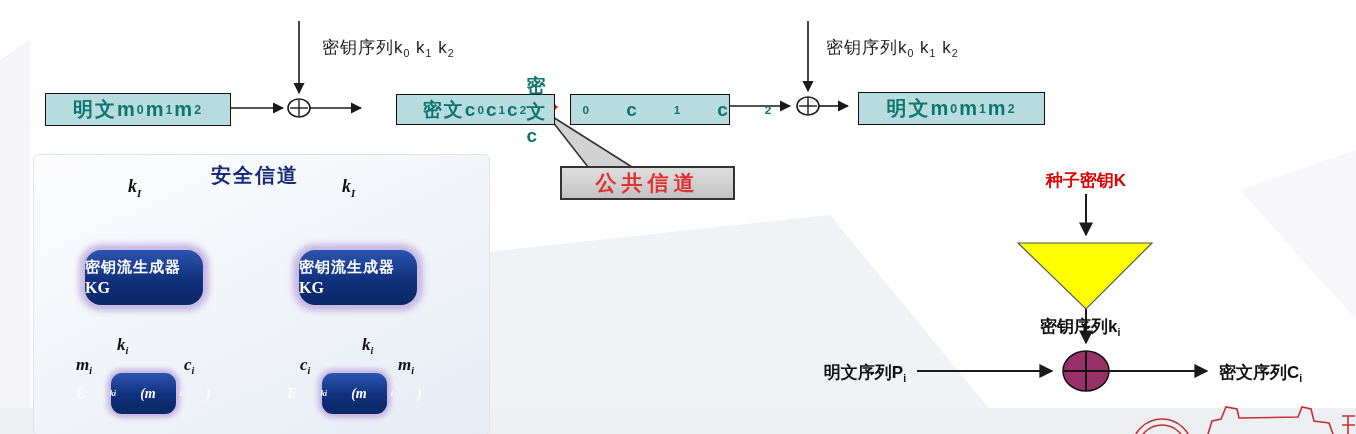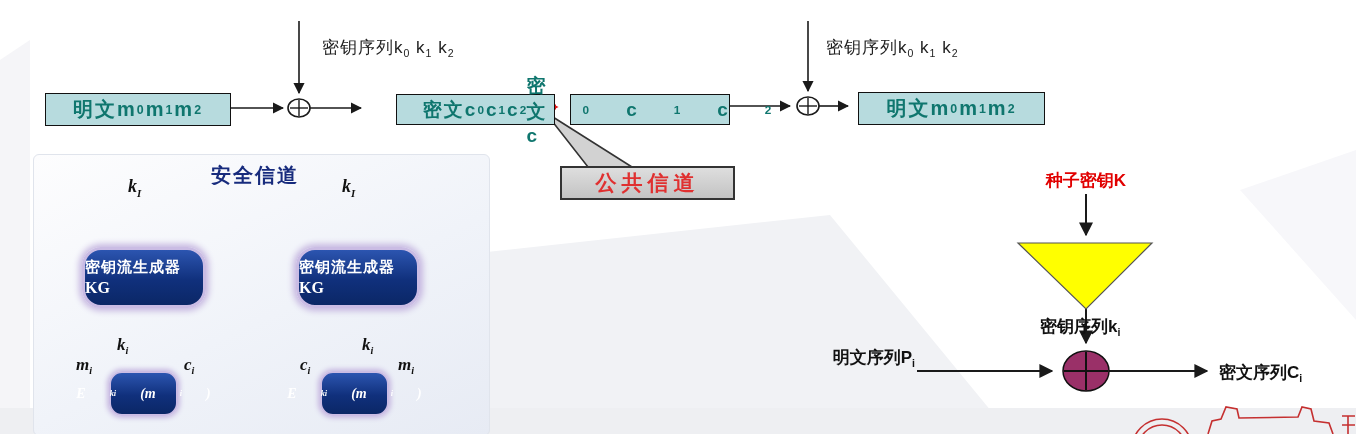--- a/index.html
+++ b/index.html
@@ -168,16 +168,16 @@
   <div class="abs mathlbl" style="left:76px;top:355px;font-size:17px;">m<sub>i</sub></div>
   <div class="abs mathlbl" style="left:184px;top:355px;font-size:17px;">c<sub>i</sub></div>
   <div class="abs mathlbl" style="left:300px;top:355px;font-size:17px;">c<sub>i</sub></div>
   <div class="abs mathlbl" style="left:398px;top:355px;font-size:17px;">m<sub>i</sub></div>
 
   <div class="abs ebox" style="left:109px;top:371px;width:65px;height:41px;">E<sub>ki</sub>(m<sub>i</sub>)</div>
   <div class="abs ebox" style="left:320px;top:371px;width:65px;height:41px;">E<sub>ki</sub>(m<sub>i</sub>)</div>
 
   <div class="abs redlbl" style="left:1026px;top:169px;width:120px;">种子密钥K</div>
   <div class="abs seqlbl" style="left:1040px;top:315px;">密钥序列k<sub>i</sub></div>
-  <div class="abs seqlbl" style="left:815px;top:346px;width:100px;text-align:right;">明文序列P<sub>i</sub></div>
+  <div class="abs seqlbl" style="left:815px;top:361px;width:100px;text-align:center;">明文序列P<sub>i</sub></div>
   <div class="abs seqlbl" style="left:1219px;top:361px;">密文序列C<sub>i</sub></div>
 
 </div>
 
 </body></html>

